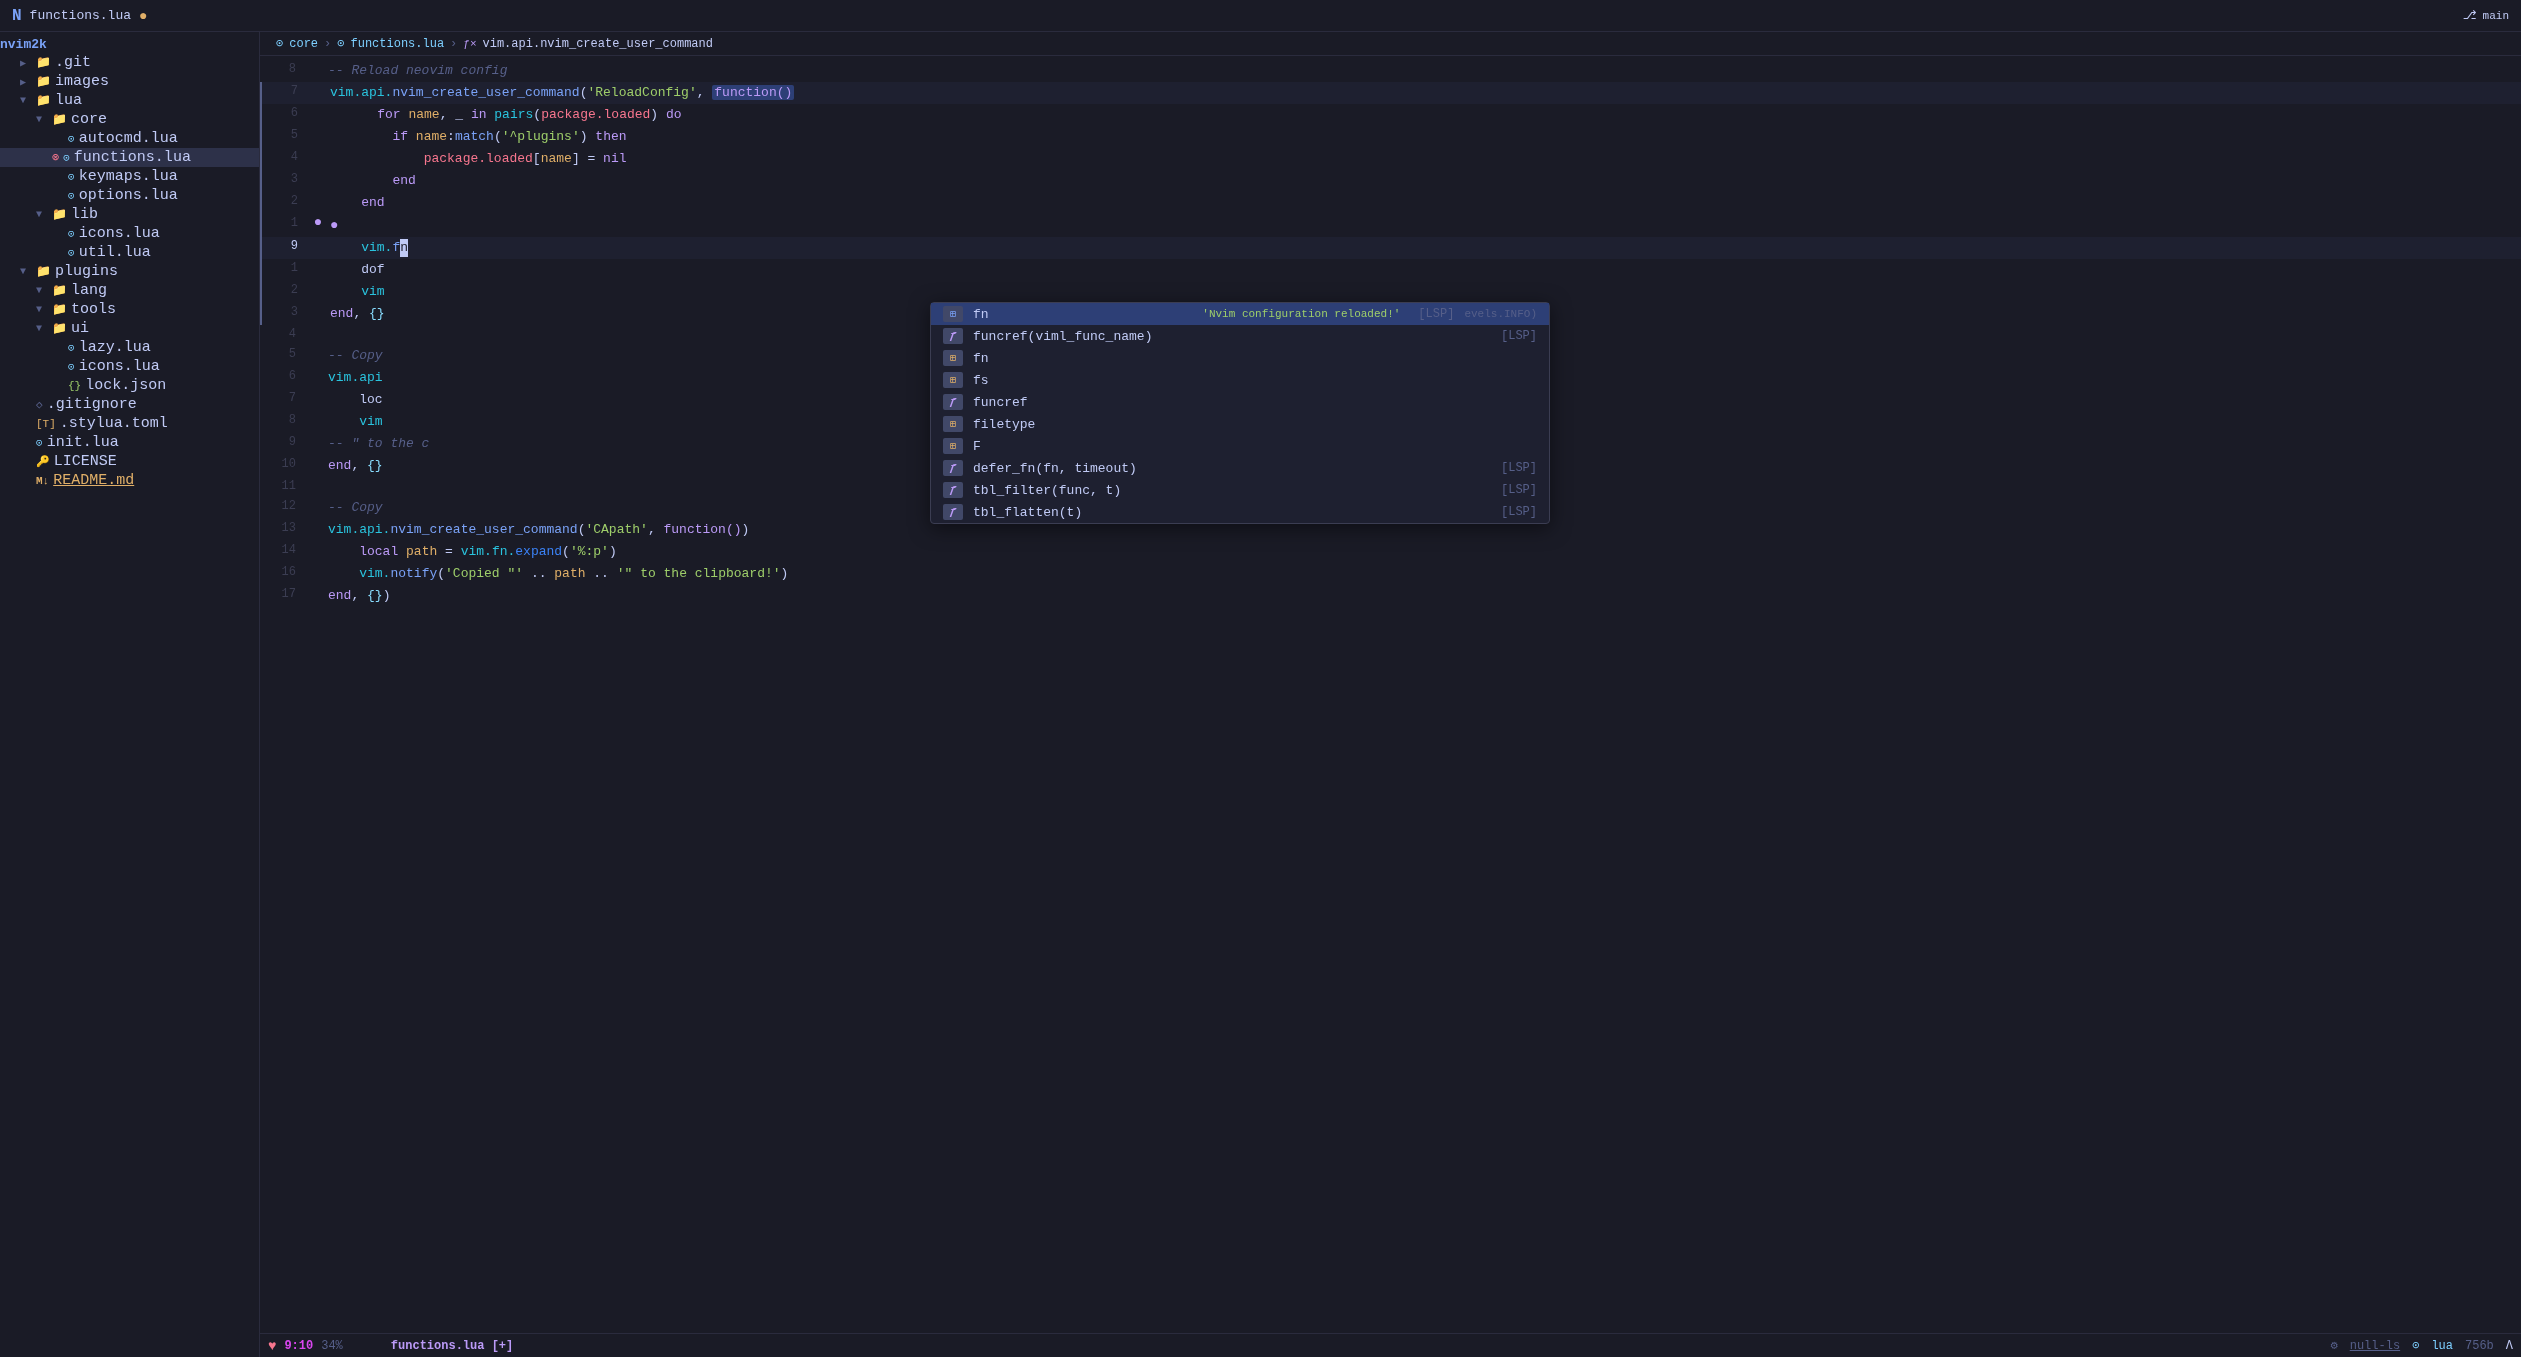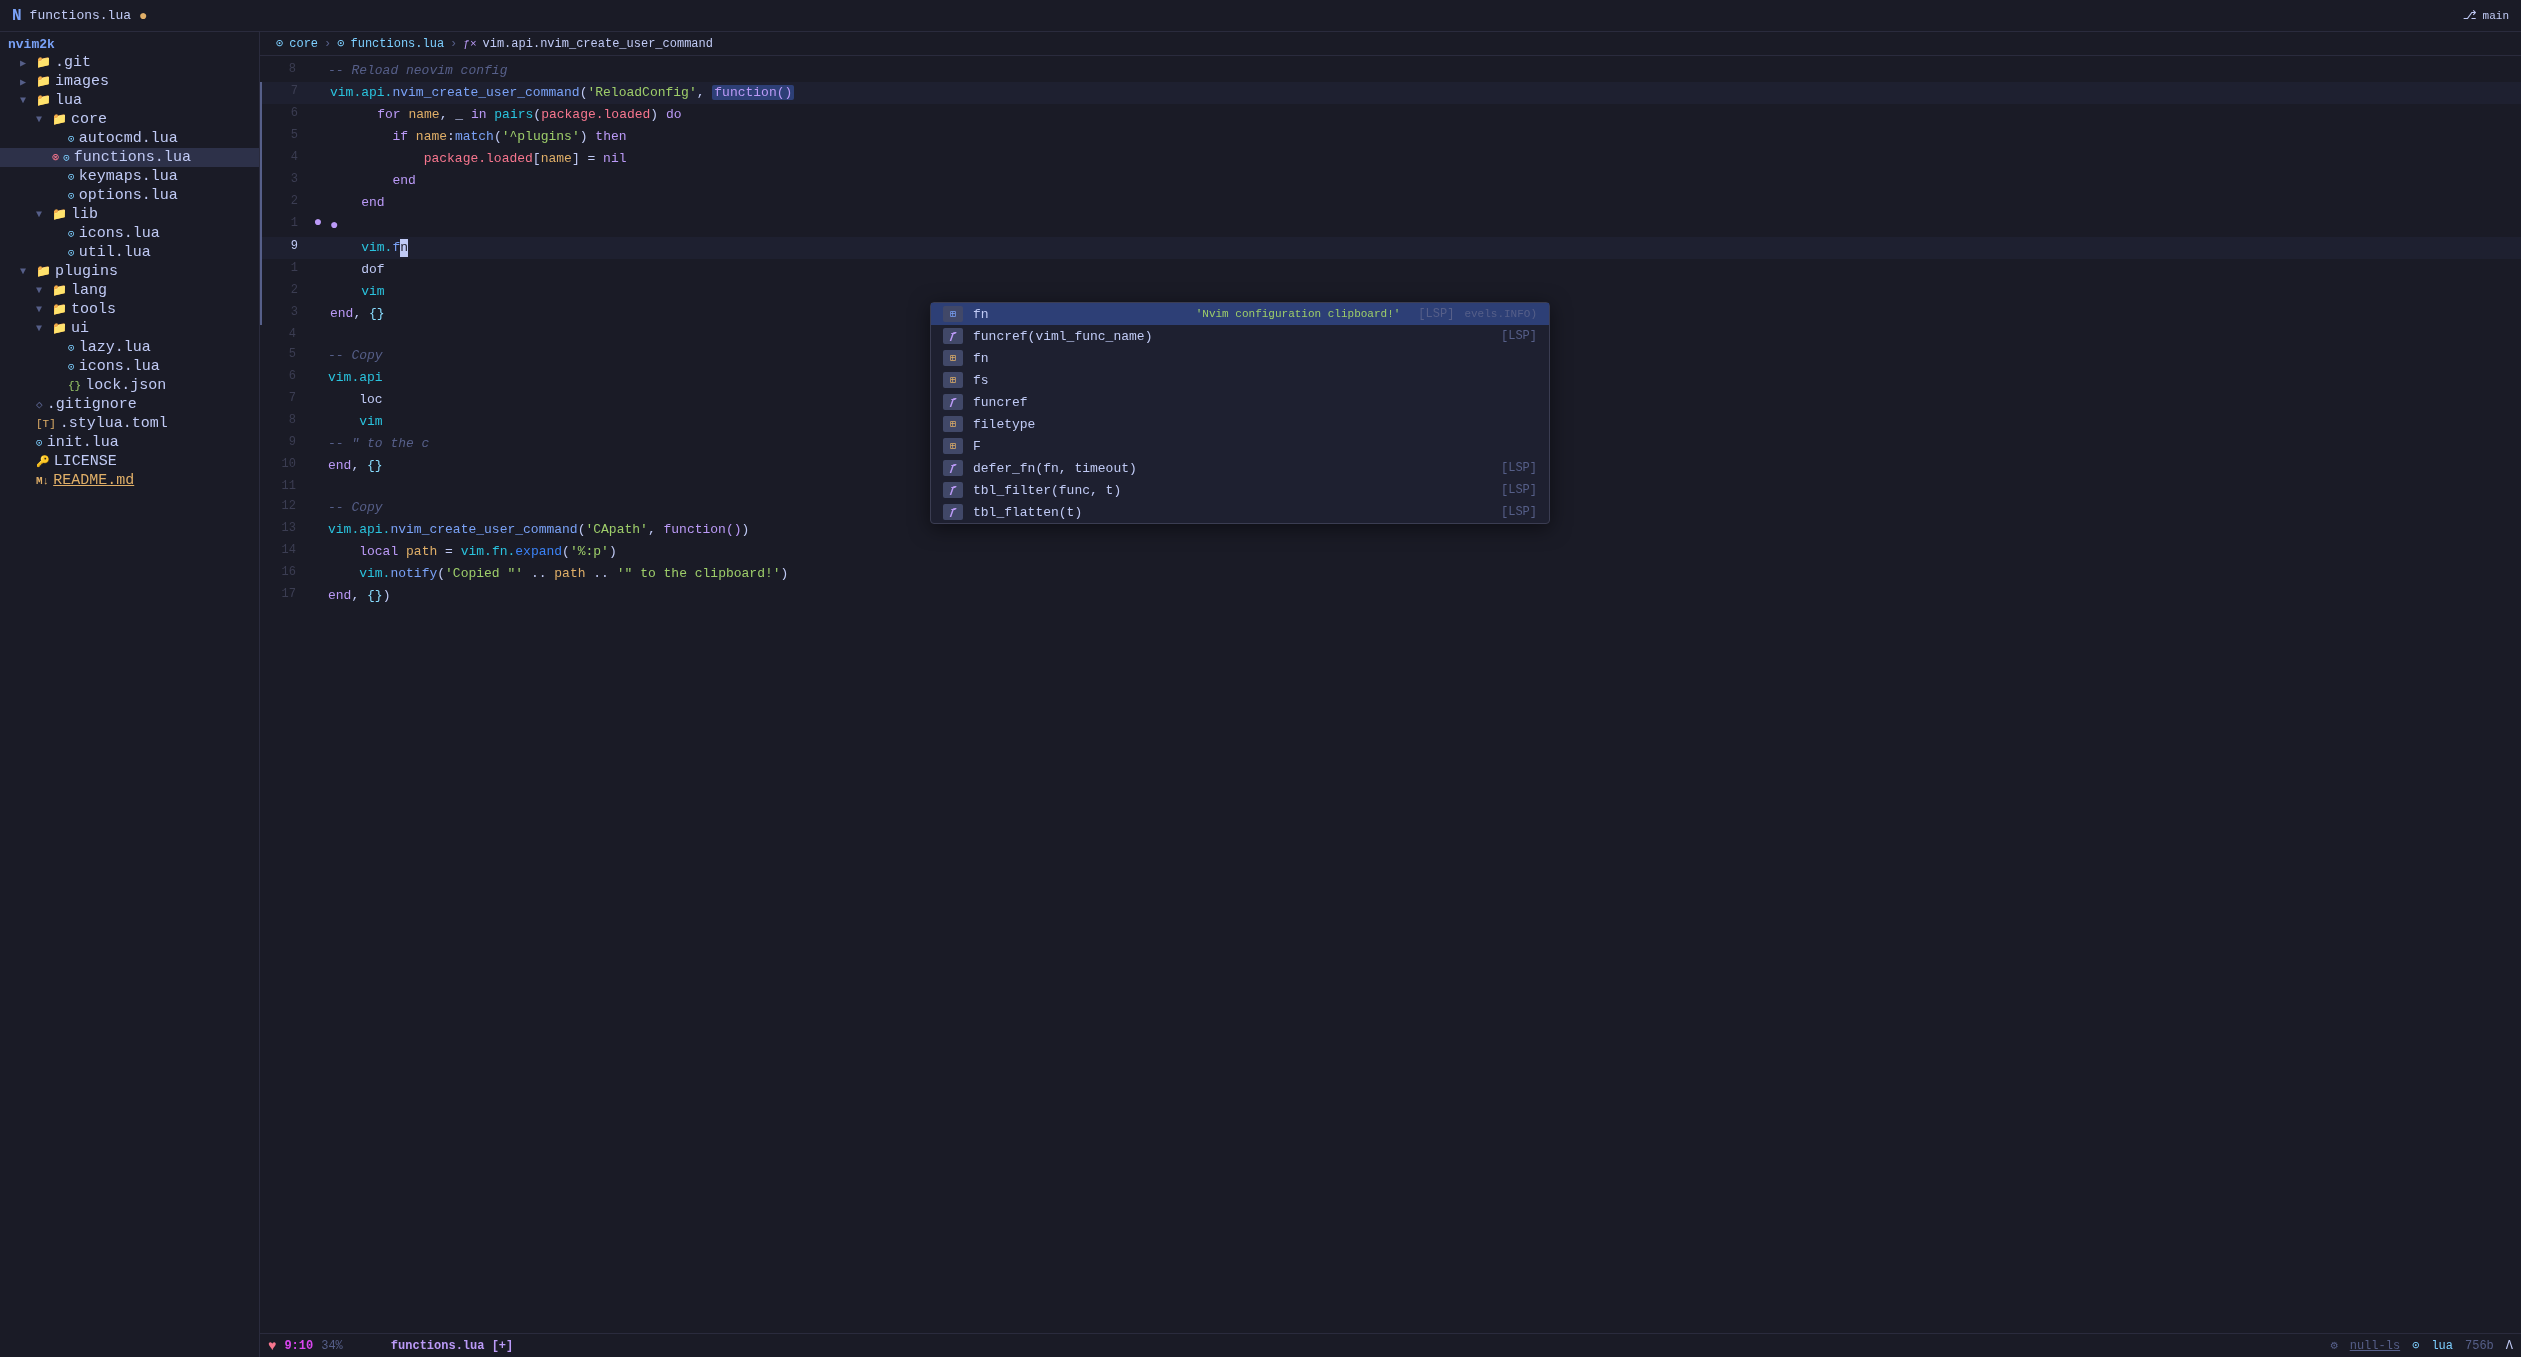--- a/index.html
+++ b/index.html
@@ -62,21 +62,21 @@
       width: 260px;
       background: #1a1b26;
       overflow-y: auto;
       border-right: 1px solid #2a2b3d;
       padding: 4px 0;
       flex-shrink: 0;
     }
     .sidebar-item {
       display: flex;
       align-items: center;
-      padding: 1px 8px;
+      padding: 1px 0;
       gap: 4px;
       cursor: pointer;
       white-space: nowrap;
     }
     .sidebar-item.active { background: #2d3149; }
     .chevron { font-size: 10px; color: #565f89; width: 12px; }
     .folder-icon { color: #7aa2f7; font-size: 12px; }
     .sidebar-label { font-size: 15px; }
     .indent1 { padding-left: 20px; }
     .indent2 { padding-left: 36px; }
@@ -464,21 +464,21 @@
           <div class="line-gutter" style="color:#c0caf5;">9</div>
           <div class="line-indicator"></div>
           <div class="line-content">    <span class="builtin">vim.</span><span style="color:#7aa2f7;">f</span><span class="cursor">n</span></div>
         </div>
 
         <div class="autocomplete">
 
           <div class="autocomplete-item selected">
             <div class="ac-icon grid" style="font-size:10px;">⊞</div>
             <span class="ac-label">fn</span>
-            <span class="ac-detail" style="color:#9ece6a;font-size:11px;">'Nvim configuration clipboard!'</span>
+            <span class="ac-detail" style="color:#9ece6a;font-size:11px;">'Nvim configuration reloaded!'</span>
             <span class="ac-source">[LSP]</span>
             <span style="color:#565f89;font-size:11px;">evels.INFO)</span>
           </div>
 
           <div class="autocomplete-item">
             <div class="ac-icon func" style="font-style:italic;font-weight:bold;">ƒ</div>
             <span class="ac-label">funcref(viml_func_name)</span>
             <span class="ac-source">[LSP]</span>
           </div>
 

